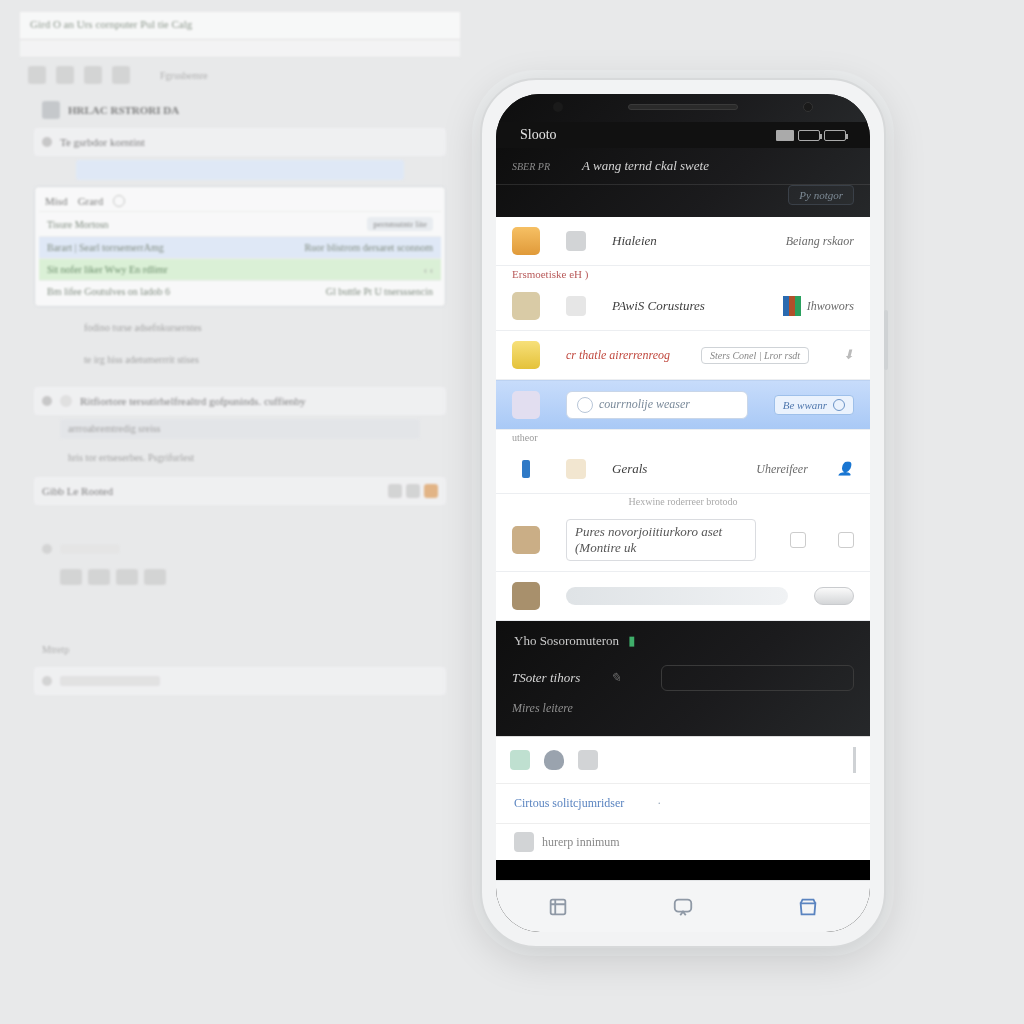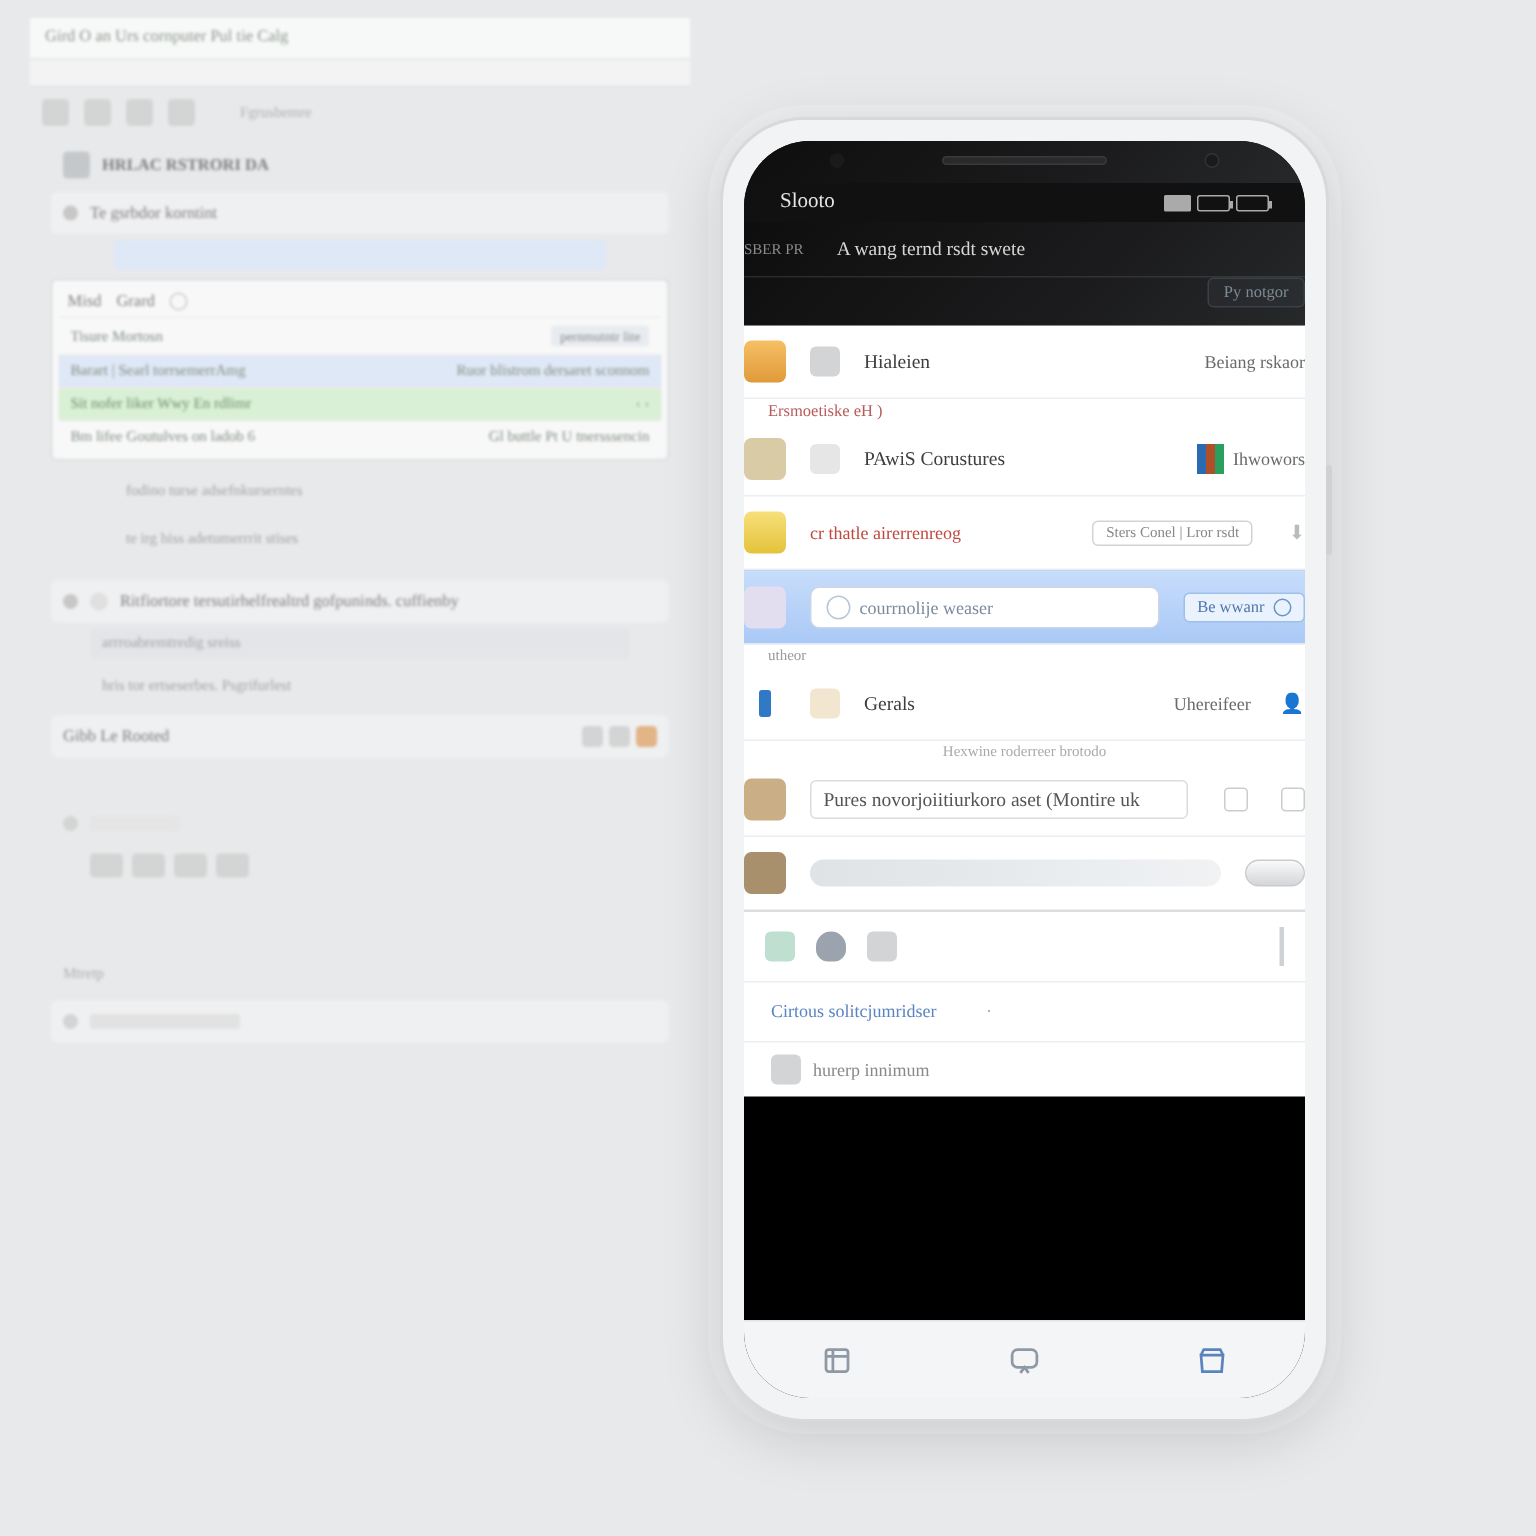--- a/index.html
+++ b/index.html
@@ -39,33 +39,33 @@
   .cam-l { position:absolute; left:calc(50% - 130px); top:8px; width:10px; height:10px; background:#1a1a1a; border-radius:50%;}
 
   .status-bar { height: 26px; display:flex; justify-content:space-between; align-items:center; padding: 0 24px; background:#111;}
   .sb-time { color:#e6e6e6; font-size:14px; font-family: Georgia, serif; }
   .sb-right { display:flex; gap:4px; align-items:center;}
   .batt { width:22px; height:11px; border:1px solid #aaa; border-radius:2px; position:relative;}
   .batt::after{content:''; position:absolute; right:-3px; top:3px; width:2px; height:5px; background:#aaa;}
   .sig { width:18px; height:11px; background:linear-gradient(90deg,#aaa,#aaa); border-radius:1px;}
 
   .dark { background: linear-gradient(135deg,#0e0e0e,#1b1b1d 60%,#26282a); color:#d6d6d6; }
-  .row { display:flex; align-items:center; padding:10px 0; gap:16px; font-size:13px;}
+  .row { display:flex; align-items:center; padding:10px 16px; gap:26px; font-size:13px;font-style:italic;}
   .row.sep { border-bottom:1px solid rgba(120,120,120,0.25);}
   .tag { font-size:10px; color:#8a8a8a; margin-right:6px;}
   .muted { color:#8f8f8f; font-size:12px;}
   .btn-muted { margin-left:auto; font-size:11px; color:#7d8a95; border:1px solid #3a4048; padding:3px 10px; border-radius:4px; background:rgba(120,130,140,.08);}
 
   .row.blue-sel {
     background: linear-gradient(#c7dcfb,#a9c9f6);
     border-top:1px solid #bcd2f2; border-bottom:1px solid #bcd2f2;
   }
   .input-pill {
     flex:1; background:#fff; border-radius:6px; padding:5px 10px; font-size:12px; color:#7a8a9a;
-    display:flex; align-items:center; gap:6px; border:1px solid #c9d6e8;
+    display:flex; align-items:flex-start; gap:6px; border:1px solid #c9d6e8;
   }
   .chip-blue { border:1px solid #9ec0ea; background:#eaf2fd; color:#4f77ad; font-size:11px; padding:3px 8px; border-radius:4px; display:flex; gap:6px; align-items:center;}
   .go-ic { width:12px; height:12px; border-radius:50%; border:1px solid #6a93c6;}
 
   .icon-sq { width:28px; height:28px; border-radius:5px; display:flex; align-items:center; justify-content:center; font-size:14px;}
   .icon-mini { width:20px; height:20px; border-radius:4px;}
   .ic-orange { background:linear-gradient(#f6c064,#e09a3a);}
   .ic-yellow { background:linear-gradient(#f7e07a,#e4c23a);}
   .ic-tan { background:#d9cba6;}
   .ic-lav { background:#e2def0;}
@@ -194,21 +194,21 @@
       <span class="sb-right">
         <span class="sig"></span>
         <span class="batt"></span>
         <span class="batt"></span>
       </span>
     </div>
 
     <div class="dark">
       <div class="row sep">
         <span class="tag">SBER PR</span>
-        <span>A wang ternd rsdt swete</span>
+        <span>A wang ternd ckal swete</span>
       </div>
       <div class="row" style="padding-top:0;padding-bottom:12px;">
         <span class="btn-muted">Py notgor</span>
       </div>
     </div>
 
     <div class="light">
       <div class="row">
         <span class="icon-sq ic-orange"></span>
         <span class="icon-mini ic-gray"></span>
@@ -265,20 +265,34 @@
         <span style="margin-left:6px;width:16px;height:16px;border:1px solid #ccc;border-radius:3px;"></span>
       </div>
 
       <div class="row">
         <span class="icon-sq ic-dbrown"></span>
         <span style="flex:1;height:18px;background:linear-gradient(90deg,#dfe3e6,#f0f2f4);border-radius:9px;"></span>
         <span class="metal-pill"></span>
       </div>
     </div>
 
+    <div class="dark" style="padding-bottom:10px;">
+      <div class="section-title">
+        <span>Yho Sosoromuteron</span>
+        <span style="color:#3fae6a;margin-left:6px;">▮</span>
+      </div>
+      <div class="row">
+        <span style="font-size:13px;">TSoter tihors</span>
+        <span style="color:#6a6a6a;margin-left:4px;">✎</span>
+        <span class="ghost-pill" style="margin-left:14px;"></span>
+      </div>
+      <div class="row" style="padding-top:0;">
+        <span class="muted">Mires leitere</span>
+      </div>
+    </div>
 
     <div class="bottom-pane">
       <span class="icon-mini" style="background:#bfe0d0;"></span>
       <span class="icon-mini" style="background:#9aa3ae;border-radius:50% 50% 40% 40%;"></span>
       <span class="icon-mini ic-gray"></span>
       <span style="margin-left:auto;width:3px;height:26px;background:#cfd2d5;"></span>
     </div>
     <div style="background:#fff;border-top:1px solid #eee;">
       <div class="link-line">
         <span>Cirtous solitcjumridser</span>

